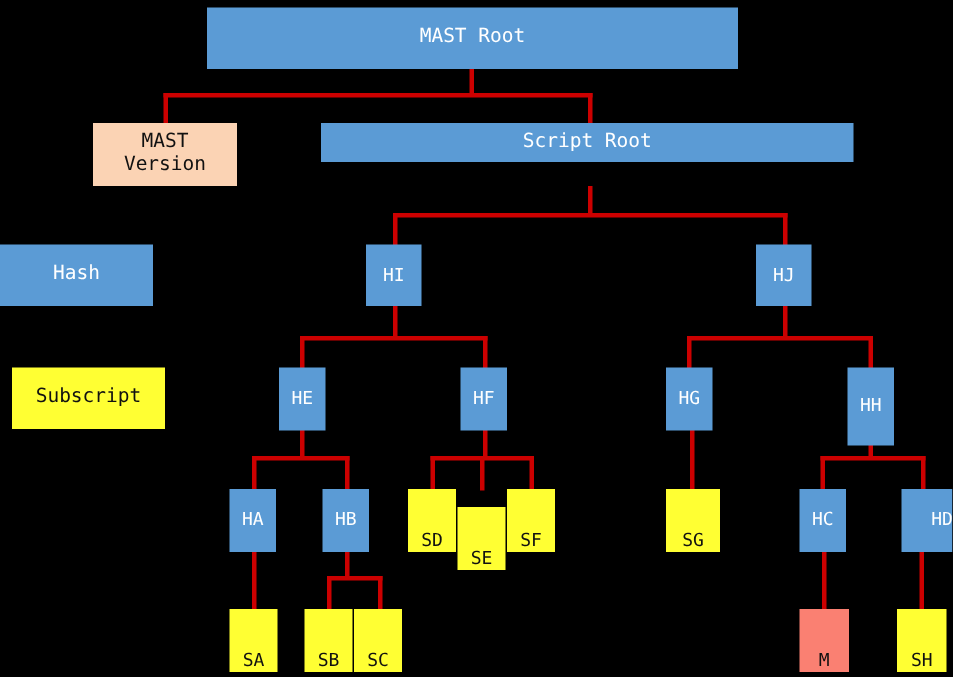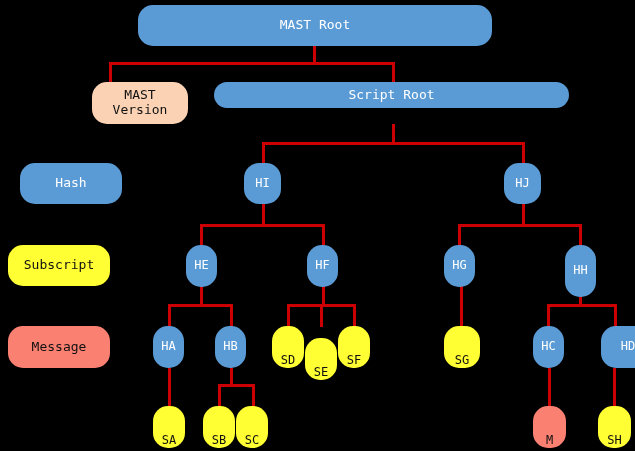--- a/index.html
+++ b/index.html
@@ -14,21 +14,20 @@
   .node{
     position:absolute;
     box-sizing:border-box;
     display:flex;
     align-items:center;
     justify-content:center;
     text-align:center;
     line-height:1.15;
     white-space:pre-line;
     z-index:3;
-    border-radius:15px;
   }
   .node.hash{background:#5B9BD5;color:#ffffff;}
   .node.subscript{background:#FFFF33;color:#111111;}
   .node.message{background:#FA8072;color:#111111;}
   .node.version{background:#FBD3B4;color:#111111;}
   .node.legend{justify-content:center;}
   .big{font-size:13px;}
   .mid{font-size:12px;}
   .sm{font-size:12px;align-items:flex-end;}
   .edge{position:absolute;background:#CC0000;z-index:1;}
@@ -82,35 +81,32 @@
 
   <div class="edge v" style="left:230px;top:368px;height:18px;"></div>
   <div class="edge h" style="left:218px;top:384px;width:37px;"></div>
   <div class="edge v" style="left:218px;top:384px;height:24px;"></div>
   <div class="edge v" style="left:252px;top:384px;height:24px;"></div>
 
   <div class="edge v" style="left:548px;top:368px;height:40px;"></div>
 
   <div class="edge v" style="left:613px;top:368px;height:40px;"></div>
 
-  <div class="node hash legend big" style="left:20px;top:163px;width:102px;height:41px;">
+  <div class="node hash legend big" style="left:0;top:163px;width:102px;height:41px;">
     <span>Hash</span>
   </div>
   <div class="node subscript legend big" style="left:8px;top:245px;width:102px;height:41px;">
     <span>Subscript</span>
-  </div>
-  <div class="node message legend big" style="left:8px;top:326px;width:102px;height:42px;">
-    <span>Message</span>
   </div>
 
   <div class="node hash big" style="left:138px;top:5px;width:354px;height:41px;">
     <span>MAST Root</span>
   </div>
 
-  <div class="node version big" style="left:62px;top:82px;width:96px;height:42px;margin-left:30px;">
+  <div class="node version big" style="left:62px;top:82px;width:96px;height:42px;">
     <span>MAST
 Version</span>
   </div>
 
   <div class="node hash big" style="left:214px;top:82px;width:355px;height:26px;">
     <span>Script Root</span>
   </div>
 
   <div class="node hash mid" style="left:244px;top:163px;width:37px;height:41px;">
     <span>HI</span>

